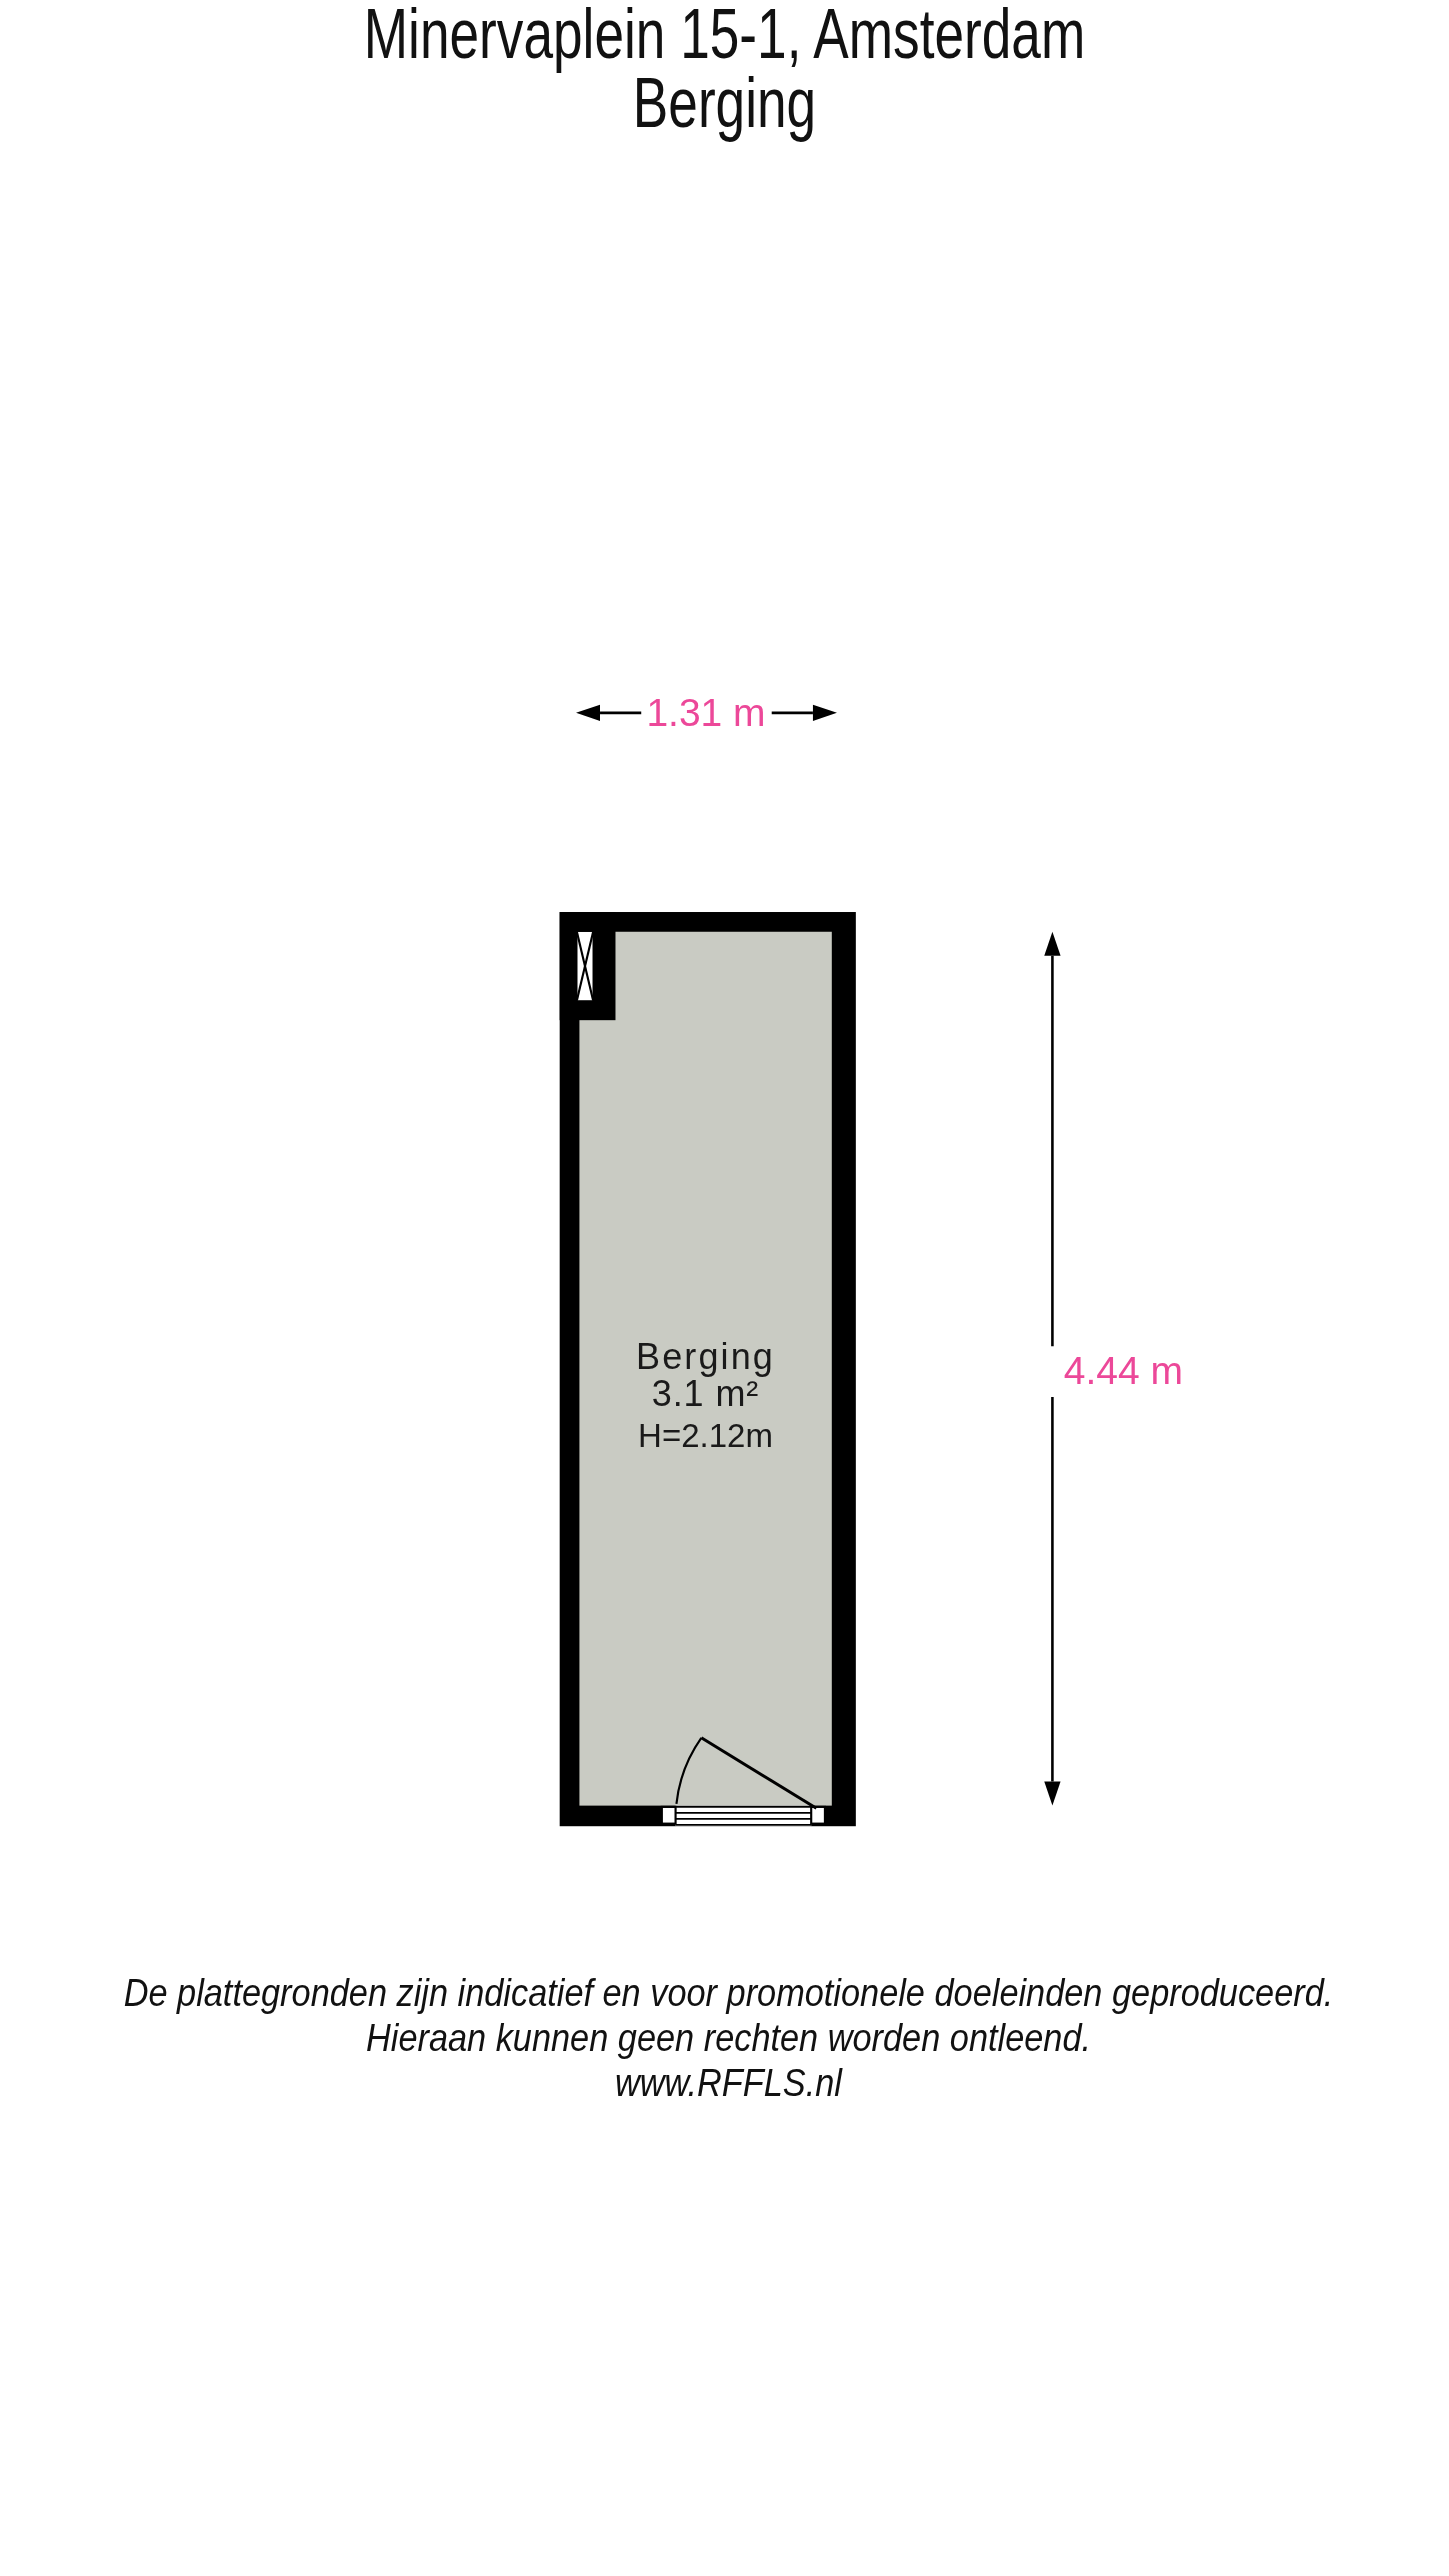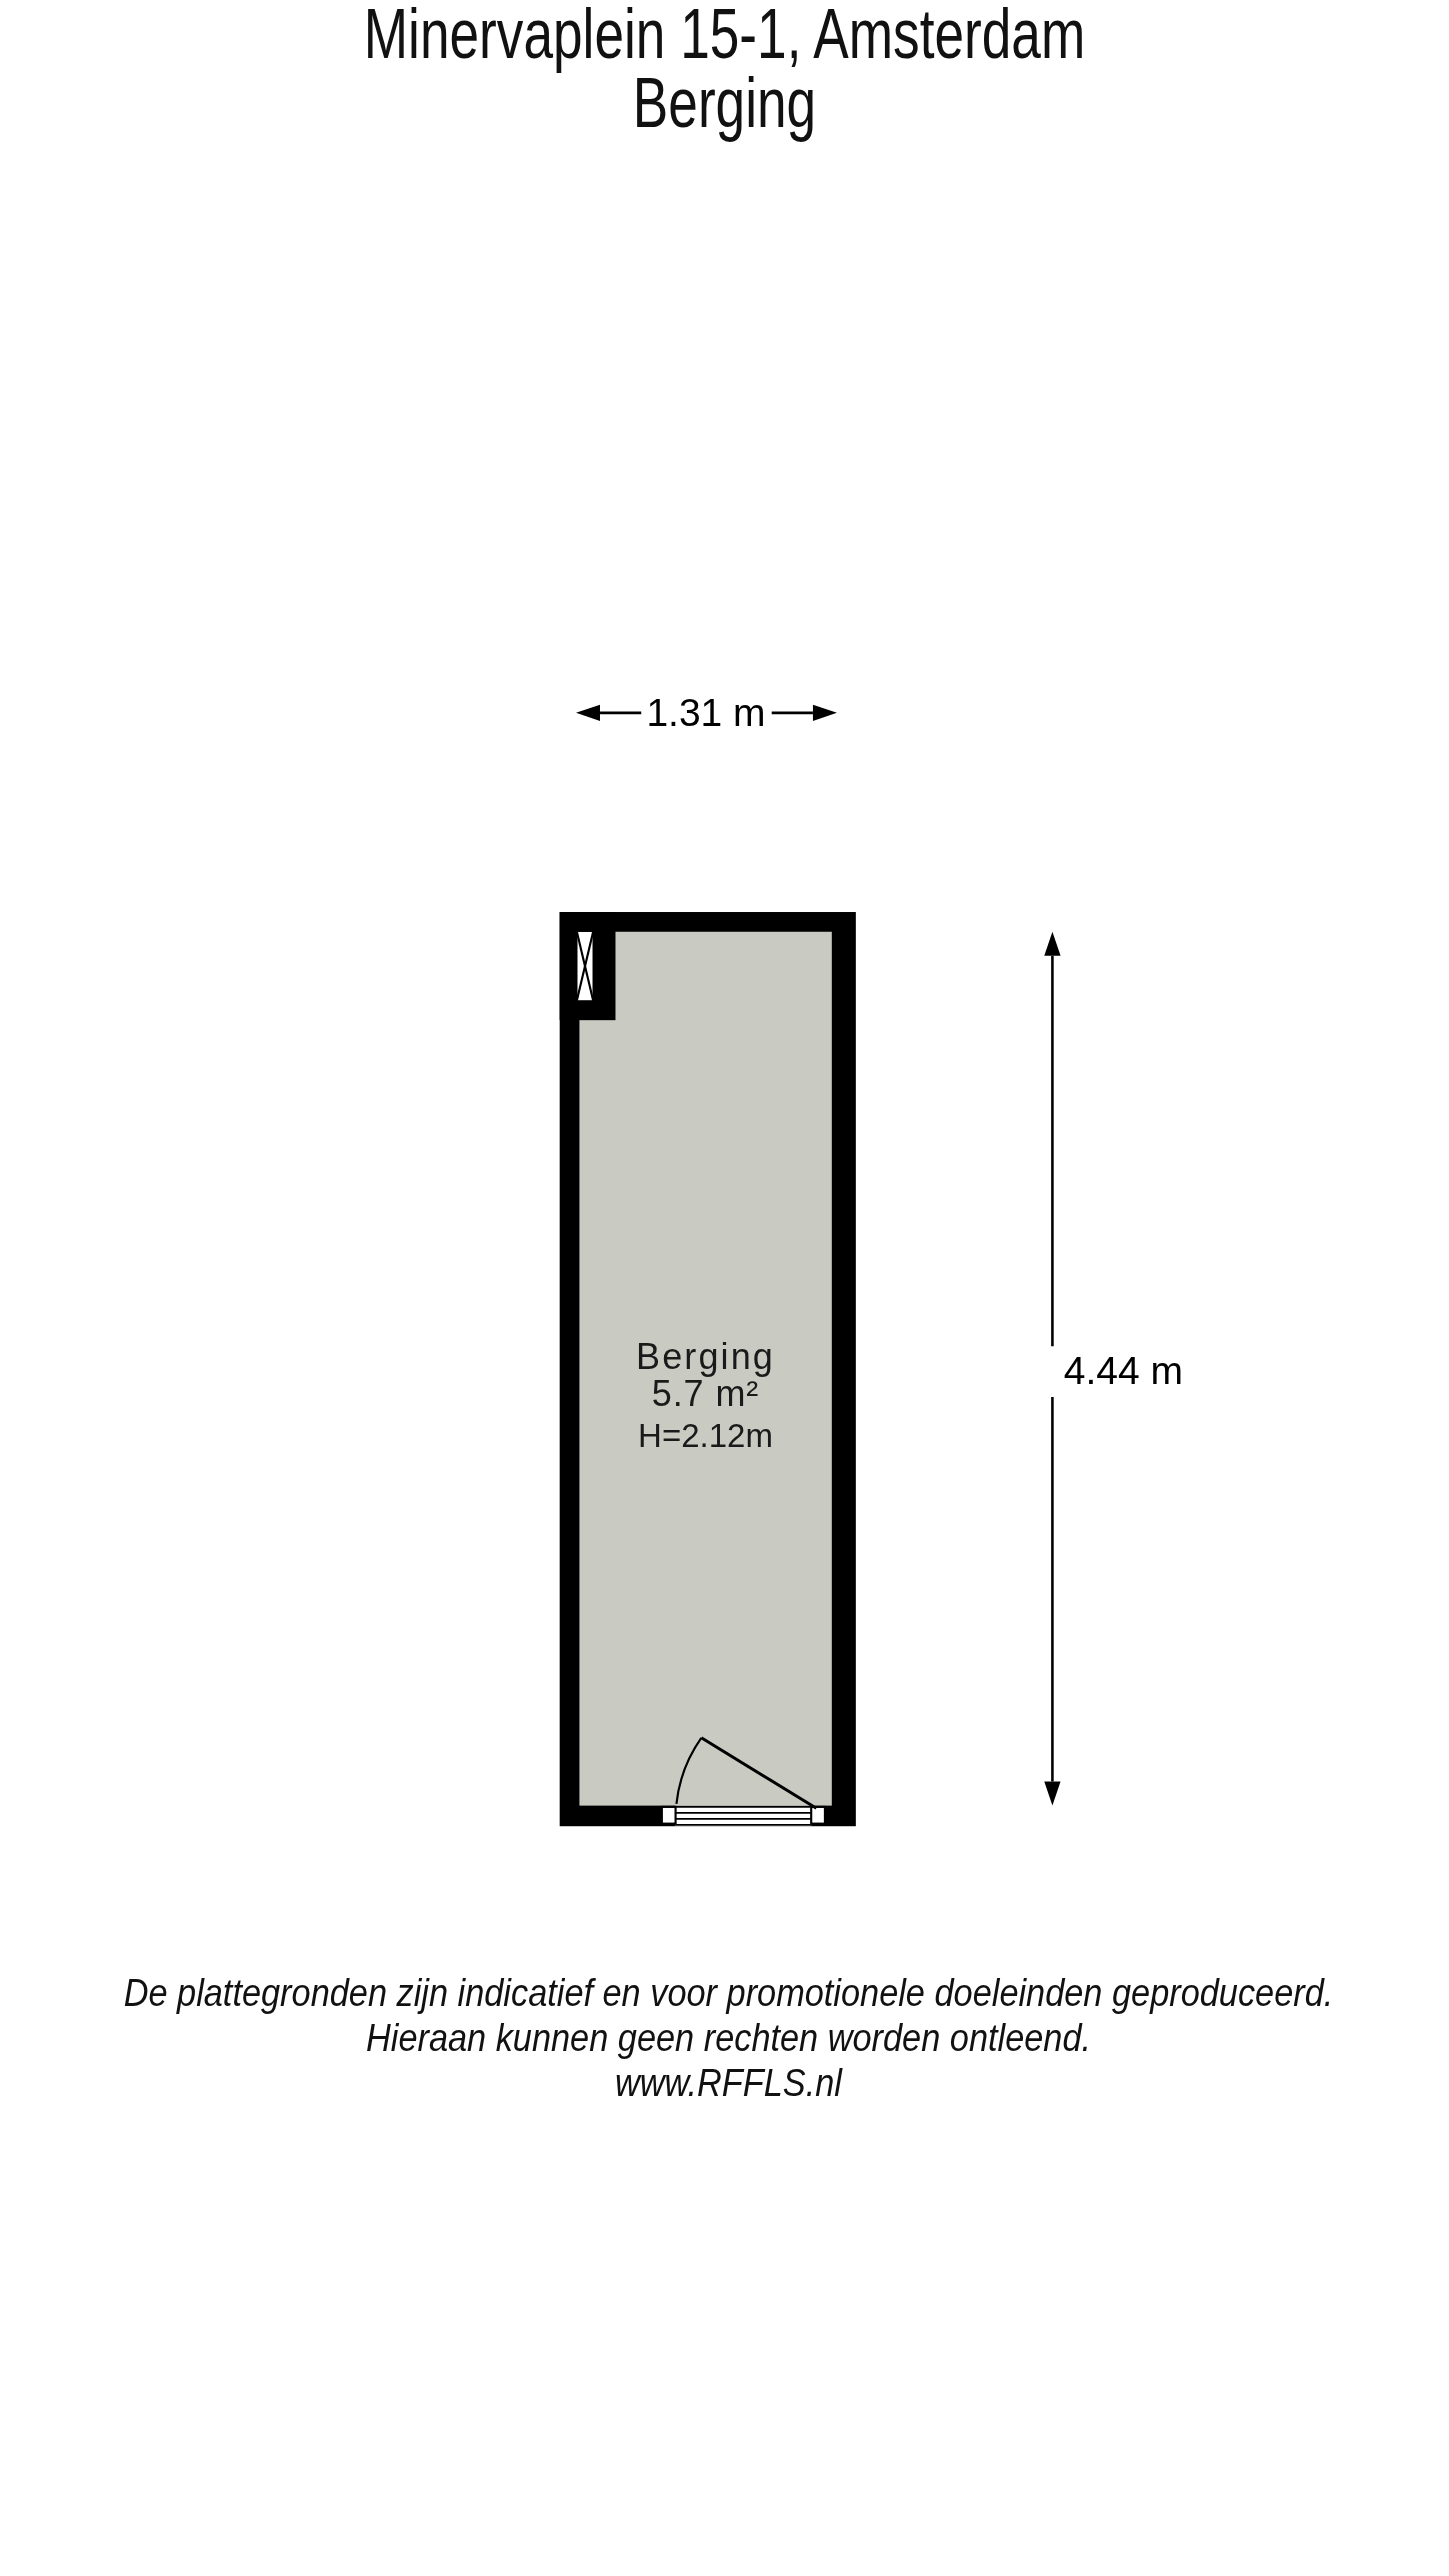--- a/index.html
+++ b/index.html
@@ -23,21 +23,21 @@
     line-height: 69px;
     color: #111111;
   }
   .title-line { transform: scaleX(0.76); transform-origin: 50% 50%; white-space: nowrap; }
 
   
   .dim-label {
     font-size: 39px;
     line-height: 38px;
     text-align: center;
-    color: #000000;
+    color: #ec4899;
     white-space: nowrap;
   }
   .width-dim-label  { left: 577px;  top: 694px;  width: 258px; }
   .height-dim-label { left: 925px; top: 1352px; width: 258px; text-align: right; }
 
   
   .room-label { text-align: center; color: #1a1a1a; white-space: nowrap; left: 534px; width: 343px; }
   .room-name   { top: 1338px; font-size: 36px; line-height: 38px; letter-spacing: 2.1px; }
   .room-area   { top: 1375px; font-size: 36px; line-height: 38px; letter-spacing: 0.9px; }
   .room-height { top: 1419px; font-size: 33px; line-height: 34px; }
@@ -107,21 +107,21 @@
       <line x1="1226" y1="1113" x2="1226" y2="1568" stroke-width="3"></line>
       <line x1="1226" y1="1627" x2="1226" y2="2075" stroke-width="3"></line>
       <polygon points="1226,2103 1216.5,2075 1235.5,2075" stroke="none"></polygon>
     </g>
   </svg>
 
   <div class="abs dim-label width-dim-label">1.31 m</div>
   <div class="abs dim-label height-dim-label">4.44 m</div>
 
   <div class="abs room-label room-name">Berging</div>
-  <div class="abs room-label room-area">5.7 m²</div>
+  <div class="abs room-label room-area">3.1 m²</div>
   <div class="abs room-label room-height">H=2.12m</div>
 
   <div class="abs footer-block">
     <div class="footer-line">De plattegronden zijn indicatief en voor promotionele doeleinden geproduceerd.</div>
     <div class="footer-line">Hieraan kunnen geen rechten worden ontleend.</div>
     <div class="footer-line">www.RFFLS.nl</div>
   </div>
 
 </div>
 

